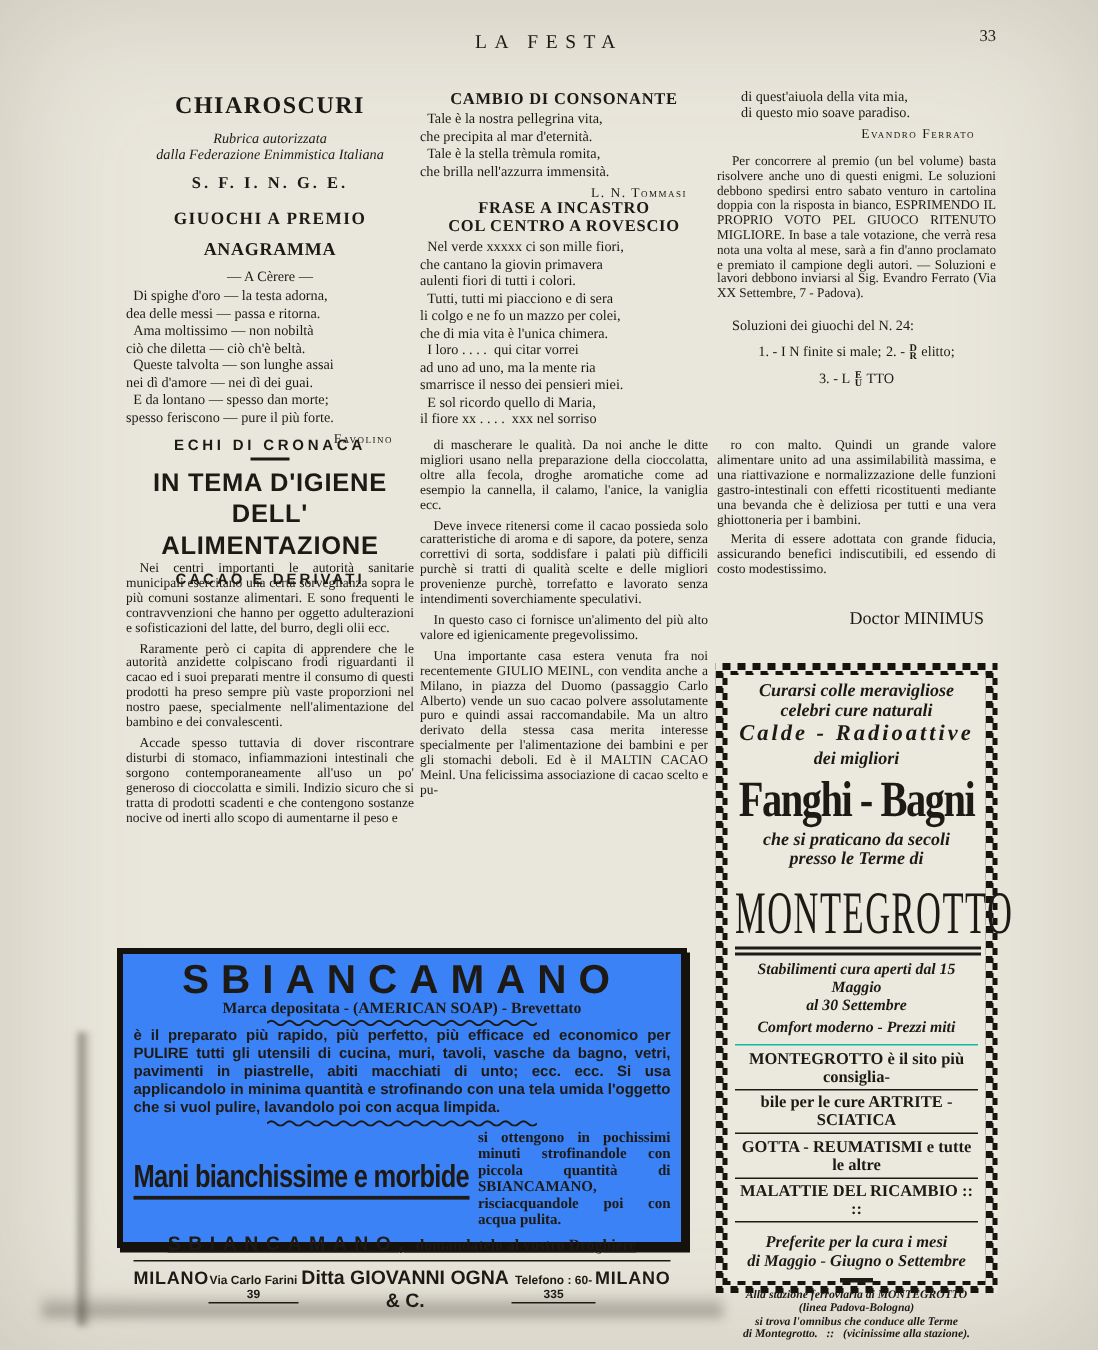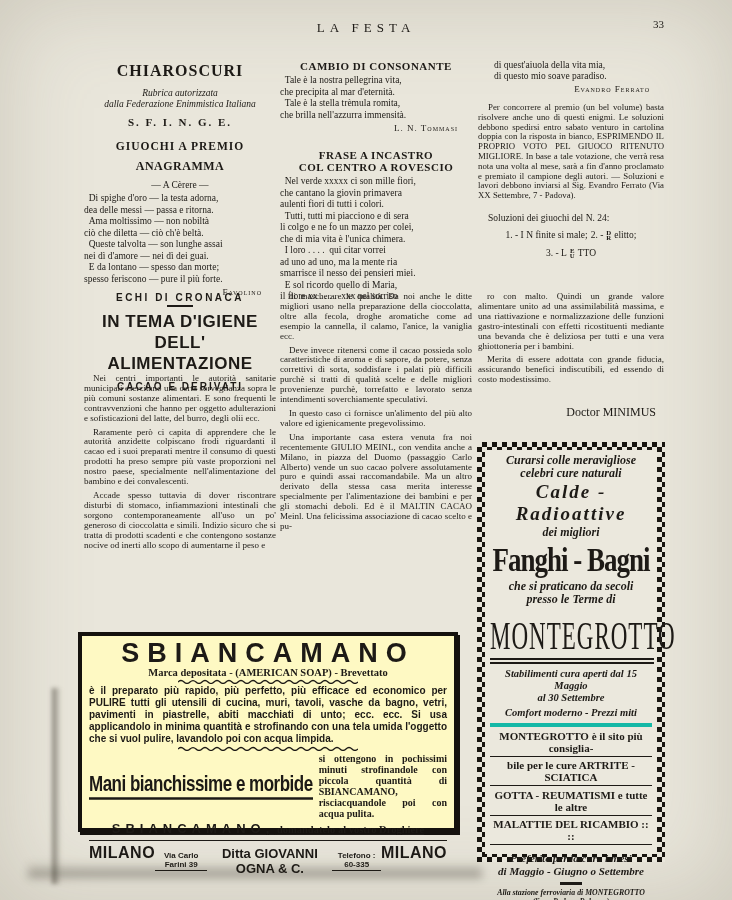--- a/index.html
+++ b/index.html
@@ -57,44 +57,44 @@
   .artcol1{left:84px;top:374px;}
   .artcol2{left:280px;top:292px;}
   .artcol3{left:478px;top:292px;width:186px;}
   .byline{font-size:12px;margin-top:20px;padding-right:8px;text-align:right;}
 
   
   .mg-outer{left:477px;top:442px;width:188px;height:420px;
     background:repeating-conic-gradient(#17140f 0% 25%, #e9e6db 0% 50%) 0 0/10px 10px;}
   .mg-inner{position:absolute;inset:8px;background:#ebe8dd;padding:4px 5px;text-align:center;}
   .mg-script{font-size:12px;line-height:13px;font-style:italic;font-weight:bold;}
-  .mg-calde{font-size:19px;letter-spacing:2px;font-style:italic;font-weight:bold;margin:1px 0;}
+  .mg-calde{font-size:15px;letter-spacing:2px;font-style:italic;font-weight:bold;margin:1px 0;}
   .mg-fanghi{font-size:27px;font-weight:bold;letter-spacing:-1px;transform:scaleY(1.25);transform-origin:center;margin:6px 0 4px 0;}
   .mg-monte{font-size:23px;letter-spacing:1px;transform:scaleY(1.75);transform-origin:center top;height:42px;margin-top:8px;}
   .mg-slogan{font-family:"Liberation Sans",sans-serif;font-size:12.5px;font-weight:bold;letter-spacing:-.3px;margin:2px 0;}
   .mg-info{font-size:10.5px;line-height:12px;font-style:italic;font-weight:bold;}
   .mg-cure{font-size:11px;line-height:12px;font-weight:bold;border-bottom:1px solid #1d1a16;padding:2.5px 0 2px 0;}
   .mg-pref{font-size:11px;line-height:13px;font-style:italic;font-weight:bold;margin-top:7px;}
   .mg-dash{width:22px;height:3px;background:#1d1a16;margin:4px auto;}
   .mg-station{font-size:7.8px;line-height:8.8px;font-style:italic;font-weight:bold;white-space:pre-wrap;}
 
   
-  .sb-box{left:78px;top:632px;width:380px;height:200px;background:#fef9c3;
+  .sb-box{left:78px;top:632px;width:380px;height:200px;background:#3b82f6;
     border:4px solid #15120e;box-shadow:2px 3px 0 #15120e;padding:3px 7px;box-sizing:border-box;}
   .sb-title{font-family:"Liberation Sans",sans-serif;font-size:27px;font-weight:bold;letter-spacing:8px;line-height:28px;}
   .sb-sub{font-size:10.5px;font-weight:bold;margin-top:0px;}
   .wavy{display:block;margin:1px auto;}
   .sb-body{font-family:"Liberation Sans",sans-serif;font-size:10px;line-height:12px;font-weight:bold;text-align:justify;margin-top:1px;}
   .sb-hands-row{display:flex;margin-top:2px;gap:6px;align-items:center;}
   .sb-hands{font-family:"Liberation Sans",sans-serif;font-size:17px;font-weight:bold;letter-spacing:-.5px;border-bottom:2px solid #1d1a16;white-space:nowrap;transform:scaleY(1.25);transform-origin:left center;}
   .sb-hands-txt{font-size:10px;line-height:11px;font-weight:bold;text-align:justify;flex:1;}
   .sb-order{font-size:10.5px;font-weight:bold;margin-top:2px;border-bottom:1.5px solid #1d1a16;padding-bottom:4px;text-decoration:underline;}
   .sb-order .spread{font-size:13px;letter-spacing:5px;font-family:"Liberation Sans",sans-serif;}
   .sb-milano-row{display:flex;align-items:baseline;justify-content:space-between;margin-top:3px;font-family:"Liberation Sans",sans-serif;font-weight:bold;}
-  .sb-city{font-size:16px;letter-spacing:.5px;}
+  .sb-city{font-size:12px;letter-spacing:.5px;}
   .sb-small{font-size:8px;border-bottom:1px solid #1d1a16;padding-bottom:1px;}
   .sb-ditta{font-size:13px;}
 
   
   .shadow-bottom{position:absolute;left:28px;right:250px;top:862px;height:16px;
     background:linear-gradient(rgba(0,0,0,0), rgba(40,35,25,.4));filter:blur(4px);}
   .shadow-left{position:absolute;left:52px;top:688px;width:9px;height:196px;
     background:linear-gradient(90deg, rgba(30,25,15,.5), rgba(0,0,0,0));filter:blur(2px);}
 </style>
 </head>
@@ -124,21 +124,21 @@
   <div class="author r sc">Favolino</div>
 </div>
 
 <div class="abs col2">
   <div class="mid-title c">CAMBIO DI CONSONANTE</div>
   <div class="verse">  Tale è la nostra pellegrina vita,
 che precipita al mar d'eternità.
   Tale è la stella trèmula romita,
 che brilla nell'azzurra immensità.</div>
   <div class="author r sc">L. N. Tommasi</div>
-  <div class="mid-title c" style="margin-top:16px;margin-bottom:0;">FRASE A INCASTRO</div>
+  <div class="mid-title c" style="margin-top:0;margin-bottom:0;">FRASE A INCASTRO</div>
   <div class="mid-title c">COL CENTRO A ROVESCIO</div>
   <div class="verse">  Nel verde xxxxx ci son mille fiori,
 che cantano la giovin primavera
 aulenti fiori di tutti i colori.
   Tutti, tutti mi piacciono e di sera
 li colgo e ne fo un mazzo per colei,
 che di mia vita è l'unica chimera.
   I loro . . . .  qui citar vorrei
 ad uno ad uno, ma la mente ria
 smarrisce il nesso dei pensieri miei.
@@ -205,21 +205,21 @@
     <div class="mg-fanghi">Fanghi - Bagni</div>
     <div class="mg-script">che si praticano da secoli</div>
     <div class="mg-script">presso le Terme di</div>
     <div class="mg-monte">MONTEGROTTO</div>
     <div class="rule" style="width:164px;"></div>
     <div class="rule" style="width:164px;"></div>
     <div class="mg-info" style="margin-top:4px;white-space:pre-wrap;">Stabilimenti cura aperti dal 15 Maggio
 al 30 Settembre</div>
     <div class="mg-info" style="margin-top:3px;">Comfort moderno - Prezzi miti</div>
     <div style="margin-top:4px;">
-      <div class="mg-cure" style="border-top:4px solid #14b8a6;">MONTEGROTTO è il sito più consiglia-</div>
+      <div class="mg-cure" style="border-top:1px solid #14b8a6;">MONTEGROTTO è il sito più consiglia-</div>
       <div class="mg-cure">bile per le cure ARTRITE - SCIATICA</div>
       <div class="mg-cure">GOTTA - REUMATISMI e tutte le altre</div>
       <div class="mg-cure">MALATTIE DEL RICAMBIO   ::        ::</div>
     </div>
     <div class="mg-pref" style="white-space:pre-wrap;">Preferite per la cura i mesi
 di Maggio - Giugno o Settembre</div>
     <div class="mg-dash"></div>
     <div class="mg-station">Alla stazione ferroviaria di MONTEGROTTO
 (linea Padova-Bologna)
 si trova l'omnibus che conduce alle Terme

